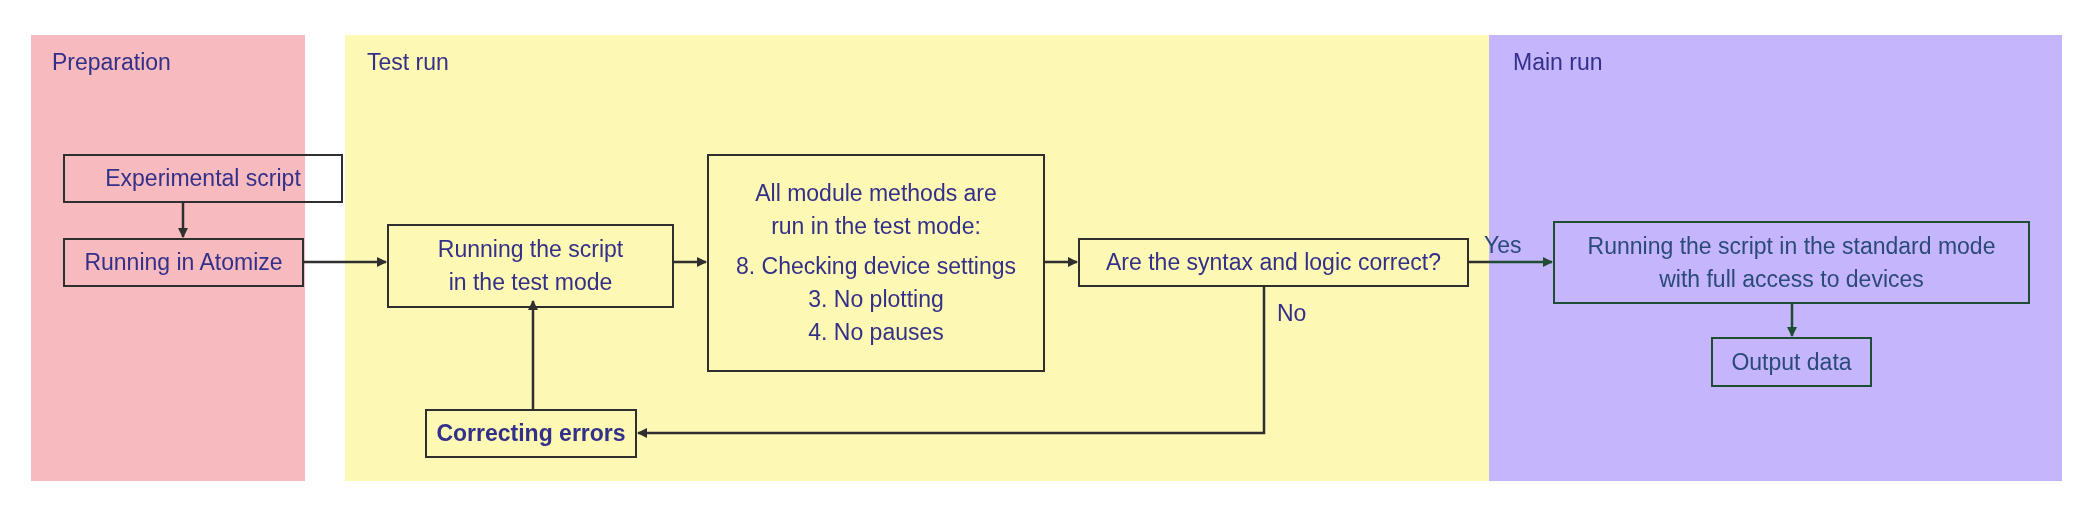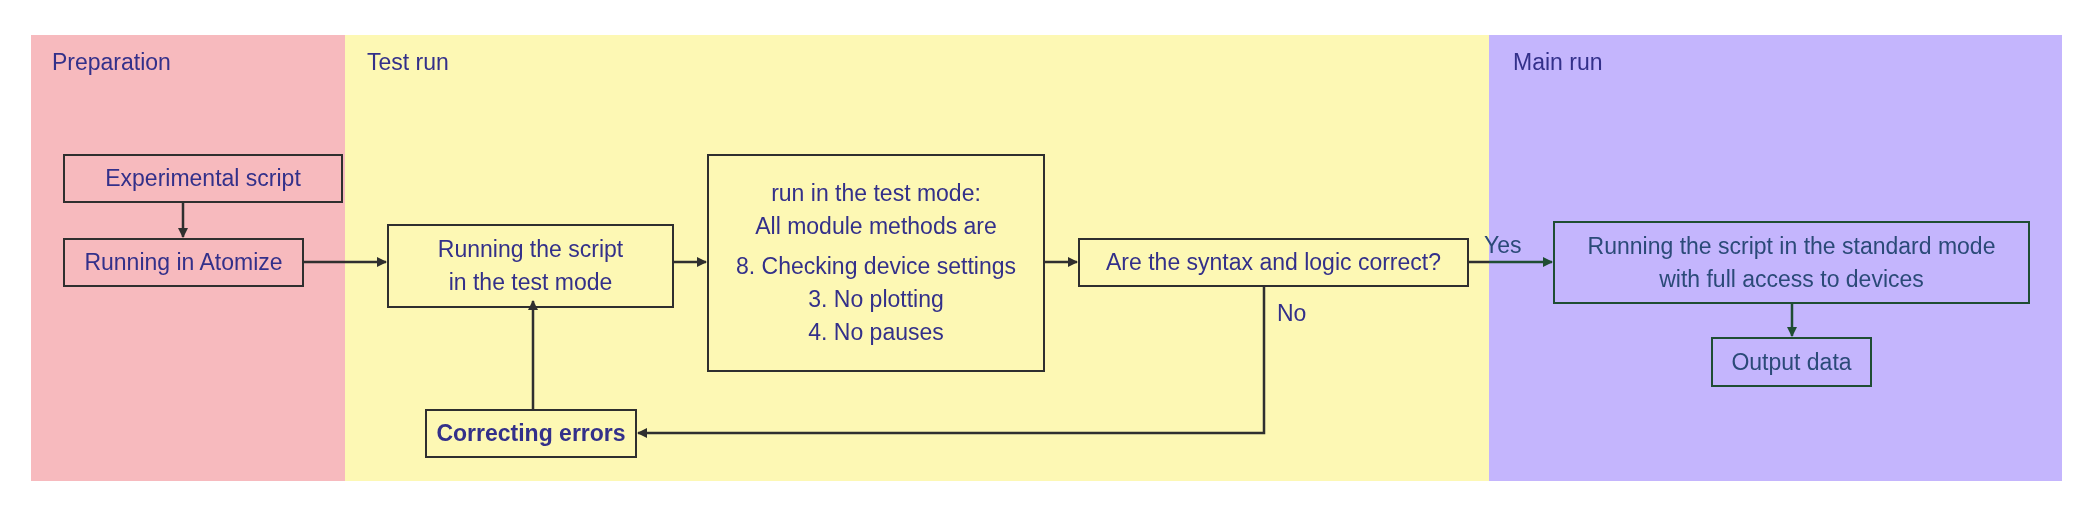--- a/index.html
+++ b/index.html
@@ -12,21 +12,21 @@
            text-align: center; font-size: 23px; line-height: 33px; color: #33308a; }
     .box.green { border-color: #1f4d33; color: #2b4a78; }
     .box span { display: block; white-space: nowrap; }
     .box .gap { height: 7px; }
     .edge-label { position: absolute; font-size: 23px; white-space: nowrap; }
     svg.wires { position: absolute; left: 0; top: 0; width: 2094px; height: 515px; pointer-events: none; }
   </style>
 </head>
 <body>
 
-<div class="panel" style="left:31px; width:314px; background:#f7babe;text-align:center;">
+<div class="panel" style="left:31px; width:274px; background:#f7babe;text-align:center;">
   <div class="panel-label" style="left:21px;">Preparation</div>
 </div>
 <div class="panel" style="left:345px; width:1144px; background:#fdf8b4;">
   <div class="panel-label" style="left:22px;">Test run</div>
 </div>
 <div class="panel" style="left:1489px; width:573px; background:#c4b5fd;">
   <div class="panel-label" style="left:24px;">Main run</div>
 </div>
 
 <svg class="wires" viewBox="0 0 2094 515">
@@ -66,22 +66,22 @@
 <div class="box" style="left:63px; top:238px; width:241px; height:49px;">
   <span>Running in Atomize</span>
 </div>
 
 <div class="box" style="left:387px; top:224px; width:287px; height:84px;text-align:right;">
   <span>Running the script</span>
   <span>in the test mode</span>
 </div>
 
 <div class="box" style="left:707px; top:154px; width:338px; height:218px;">
+  <span>All module methods are</span>
   <span>run in the test mode:</span>
-  <span>All module methods are</span>
   <span class="gap"></span>
   <span>8. Checking device settings</span>
   <span>3. No plotting</span>
   <span>4. No pauses</span>
 </div>
 
 <div class="box" style="left:1078px; top:238px; width:391px; height:49px;">
   <span>Are the syntax and logic correct?</span>
 </div>
 

